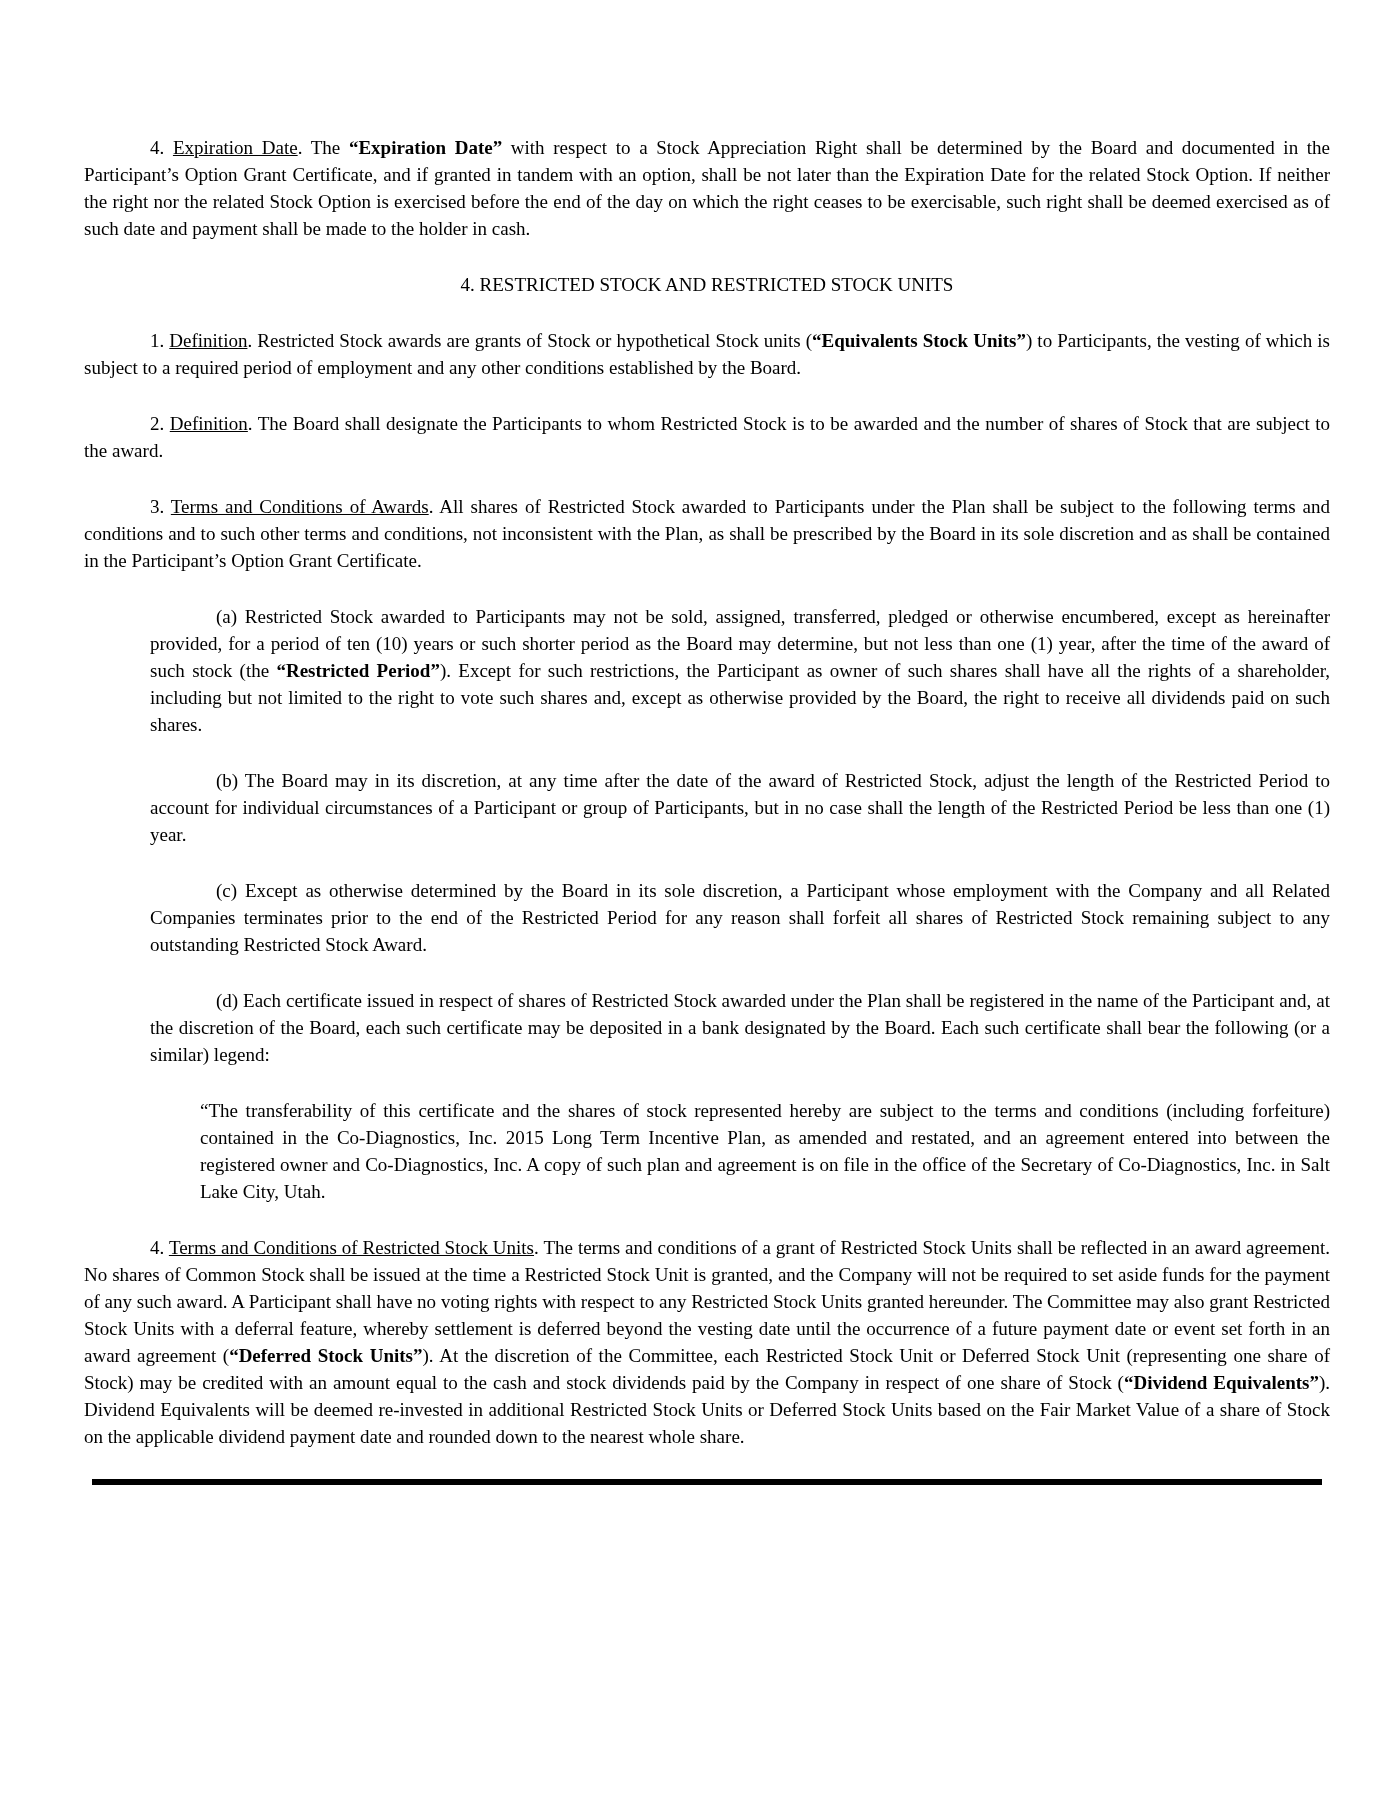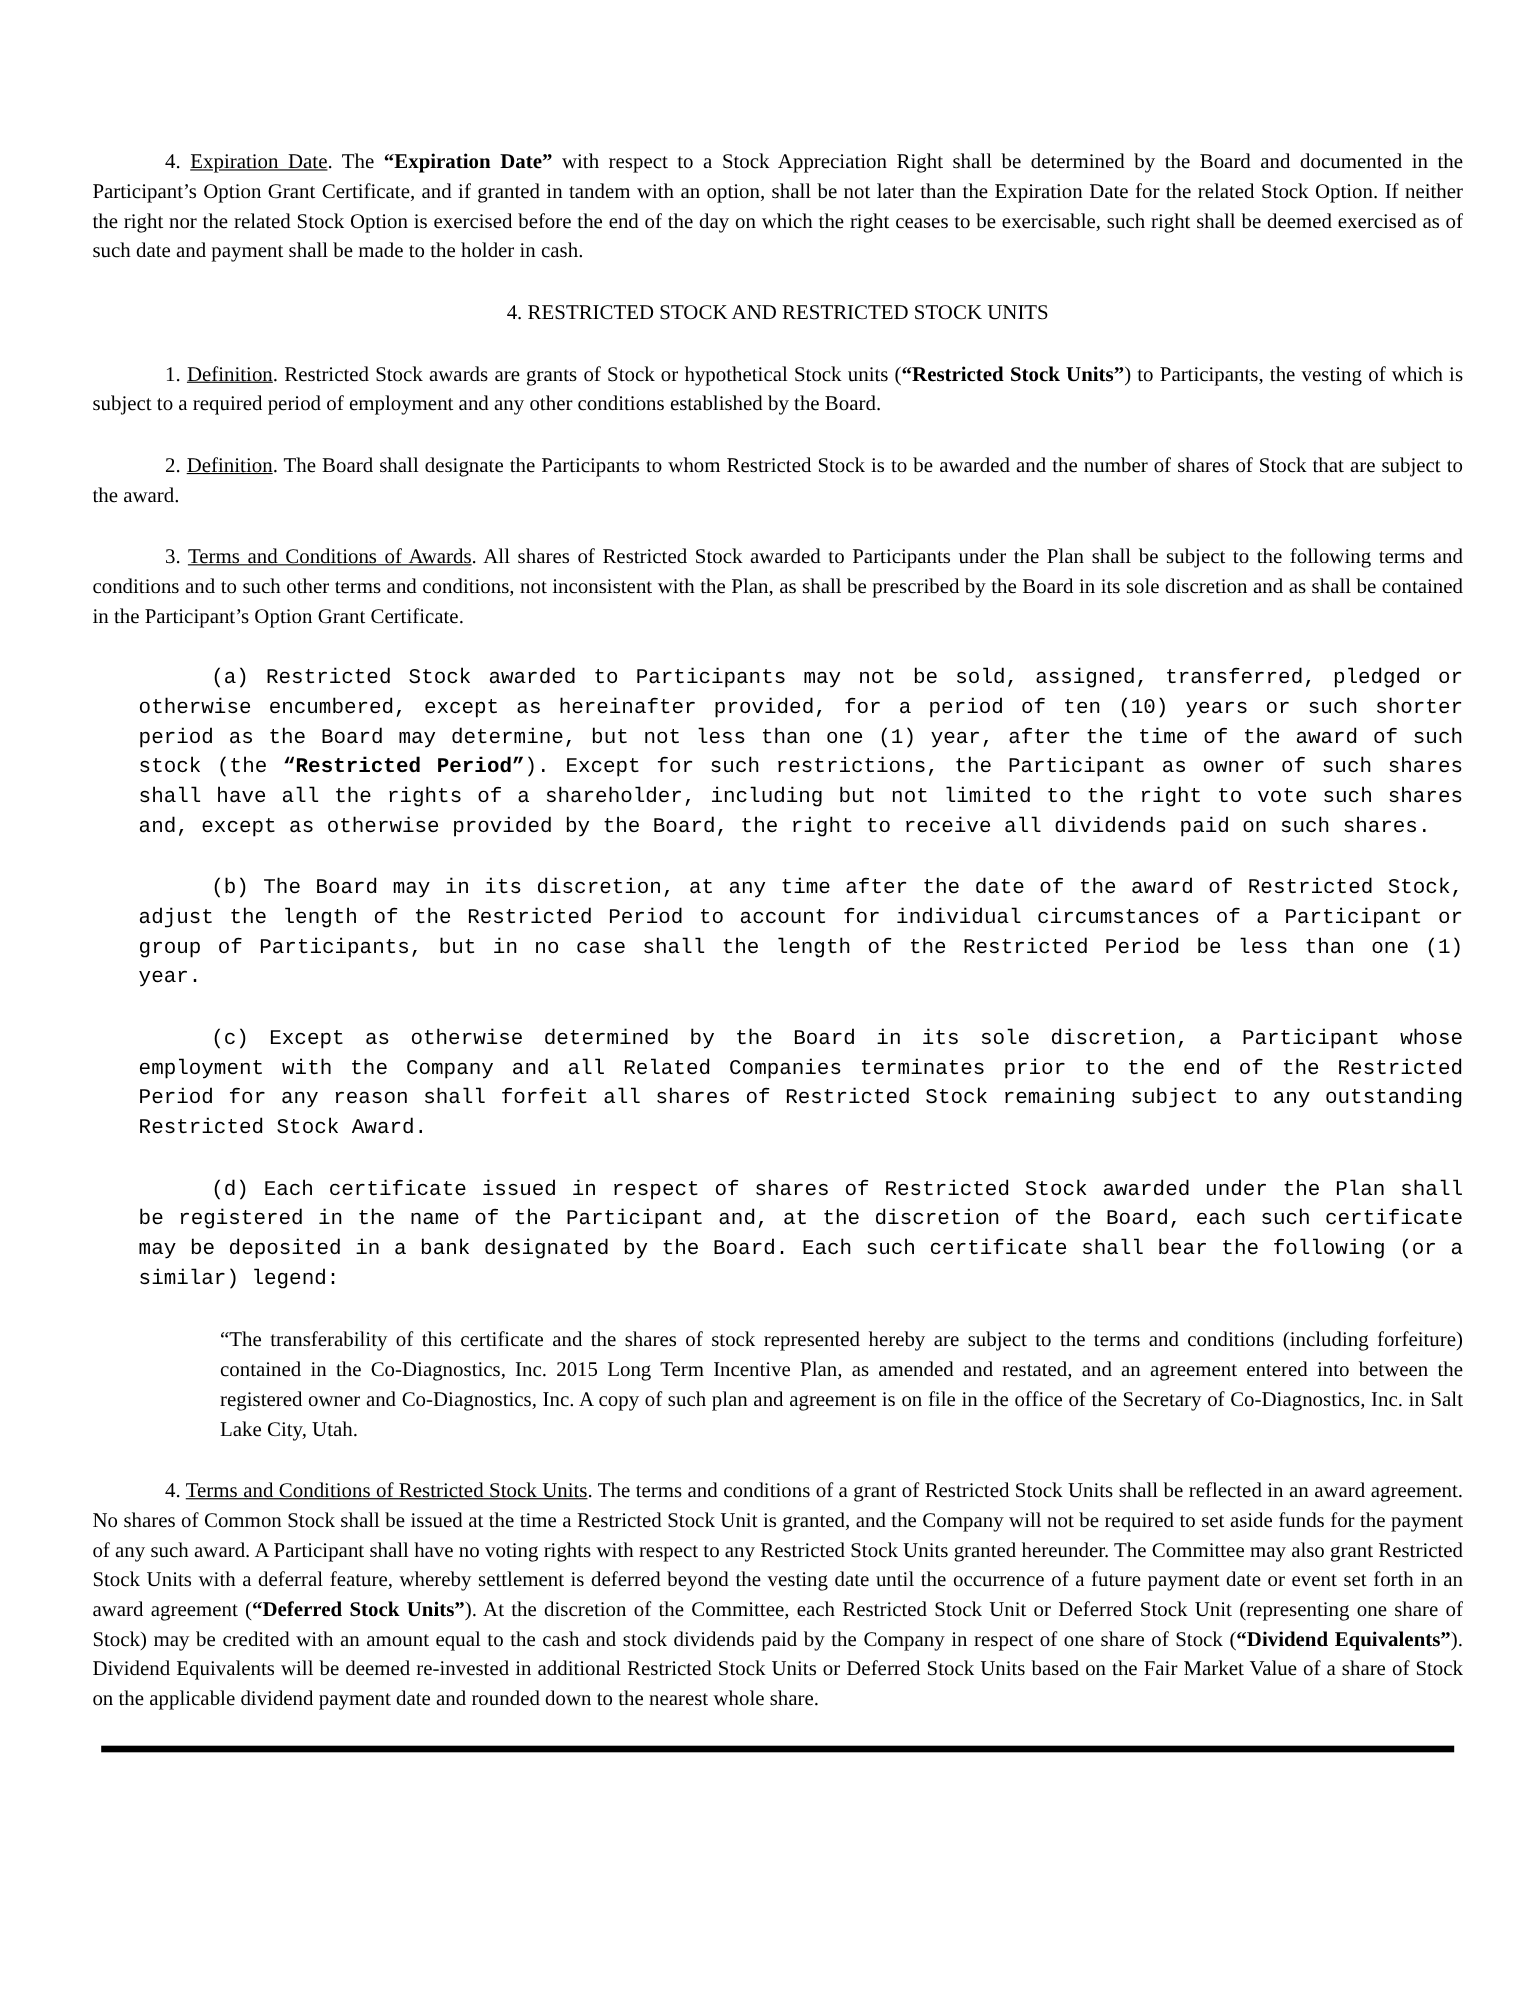--- a/index.html
+++ b/index.html
@@ -25,44 +25,43 @@
     padding: 0;
   }
   p.l0 {
     text-indent: 66px;
   }
   p.heading {
     text-align: center;
     text-indent: 0;
   }
   p.l1 {
-    margin-left: 42px;
+    margin-left: 66px;
     text-indent: 66px;
-    font-family: Liberation Mono, monospace;
   }
   p.quote {
     margin-left: 116px;
     text-indent: 0;
   }
   .doc-body span.b { font-weight: bold; }
   .doc-body span.u { text-decoration: underline; }
   hr.bottom-rule {
     border: none;
     border-top: 6px solid #000000;
     margin: 25px 8px 0 8px;
   }
 </style>
 </head>
 <body>
 
 <div class="doc-page">
   <div class="doc-body" id="doc-body">
       <p class="l0"><span>4. </span><span class="u">Expiration Date</span><span>. The </span><span class="b">“Expiration Date”</span><span> with respect to a Stock Appreciation Right shall be determined by the Board and documented in the Participant’s Option Grant Certificate, and if granted in tandem with an option, shall be not later than the Expiration Date for the related Stock Option. If neither the right nor the related Stock Option is exercised before the end of the day on which the right ceases to be exercisable, such right shall be deemed exercised as of such date and payment shall be made to the holder in cash.</span></p>
       <p class="heading"><span>4. RESTRICTED STOCK AND RESTRICTED STOCK UNITS</span></p>
-      <p class="l0"><span>1. </span><span class="u">Definition</span><span>. Restricted Stock awards are grants of Stock or hypothetical Stock units (</span><span class="b">“Restricted Stock Units”</span><span>) to Participants, the vesting of which is subject to a required period of employment and any other conditions established by the Board.</span></p>
+      <p class="l0"><span>1. </span><span class="u">Definition</span><span>. Restricted Stock awards are grants of Stock or hypothetical Stock units (</span><span class="b">“Equivalents Stock Units”</span><span>) to Participants, the vesting of which is subject to a required period of employment and any other conditions established by the Board.</span></p>
       <p class="l0"><span>2. </span><span class="u">Definition</span><span>. The Board shall designate the Participants to whom Restricted Stock is to be awarded and the number of shares of Stock that are subject to the award.</span></p>
       <p class="l0"><span>3. </span><span class="u">Terms and Conditions of Awards</span><span>. All shares of Restricted Stock awarded to Participants under the Plan shall be subject to the following terms and conditions and to such other terms and conditions, not inconsistent with the Plan, as shall be prescribed by the Board in its sole discretion and as shall be contained in the Participant’s Option Grant Certificate.</span></p>
       <p class="l1"><span>(a) Restricted Stock awarded to Participants may not be sold, assigned, transferred, pledged or otherwise encumbered, except as hereinafter provided, for a period of ten (10) years or such shorter period as the Board may determine, but not less than one (1) year, after the time of the award of such stock (the </span><span class="b">“Restricted Period”</span><span>). Except for such restrictions, the Participant as owner of such shares shall have all the rights of a shareholder, including but not limited to the right to vote such shares and, except as otherwise provided by the Board, the right to receive all dividends paid on such shares.</span></p>
       <p class="l1"><span>(b) The Board may in its discretion, at any time after the date of the award of Restricted Stock, adjust the length of the Restricted Period to account for individual circumstances of a Participant or group of Participants, but in no case shall the length of the Restricted Period be less than one (1) year.</span></p>
       <p class="l1"><span>(c) Except as otherwise determined by the Board in its sole discretion, a Participant whose employment with the Company and all Related Companies terminates prior to the end of the Restricted Period for any reason shall forfeit all shares of Restricted Stock remaining subject to any outstanding Restricted Stock Award.</span></p>
       <p class="l1"><span>(d) Each certificate issued in respect of shares of Restricted Stock awarded under the Plan shall be registered in the name of the Participant and, at the discretion of the Board, each such certificate may be deposited in a bank designated by the Board. Each such certificate shall bear the following (or a similar) legend:</span></p>
       <p class="quote"><span>“The transferability of this certificate and the shares of stock represented hereby are subject to the terms and conditions (including forfeiture) contained in the Co-Diagnostics, Inc. 2015 Long Term Incentive Plan, as amended and restated, and an agreement entered into between the registered owner and Co-Diagnostics, Inc. A copy of such plan and agreement is on file in the office of the Secretary of Co-Diagnostics, Inc. in Salt Lake City, Utah.</span></p>
       <p class="l0"><span>4. </span><span class="u">Terms and Conditions of Restricted Stock Units</span><span>. The terms and conditions of a grant of Restricted Stock Units shall be reflected in an award agreement. No shares of Common Stock shall be issued at the time a Restricted Stock Unit is granted, and the Company will not be required to set aside funds for the payment of any such award. A Participant shall have no voting rights with respect to any Restricted Stock Units granted hereunder. The Committee may also grant Restricted Stock Units with a deferral feature, whereby settlement is deferred beyond the vesting date until the occurrence of a future payment date or event set forth in an award agreement (</span><span class="b">“Deferred Stock Units”</span><span>). At the discretion of the Committee, each Restricted Stock Unit or Deferred Stock Unit (representing one share of Stock) may be credited with an amount equal to the cash and stock dividends paid by the Company in respect of one share of Stock (</span><span class="b">“Dividend Equivalents”</span><span>). Dividend Equivalents will be deemed re-invested in additional Restricted Stock Units or Deferred Stock Units based on the Fair Market Value of a share of Stock on the applicable dividend payment date and rounded down to the nearest whole share.</span></p>
     </div>
   <hr class="bottom-rule">

